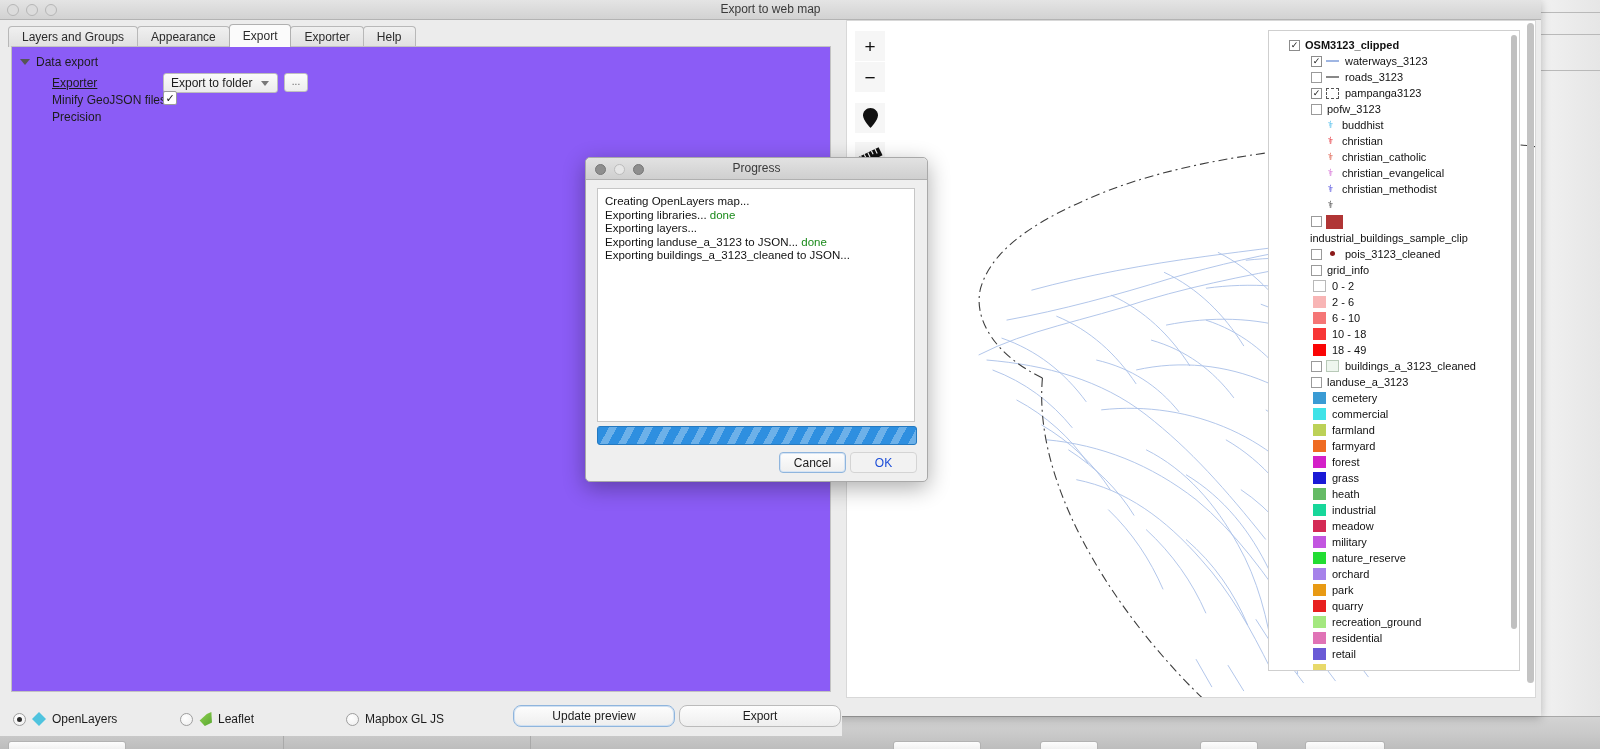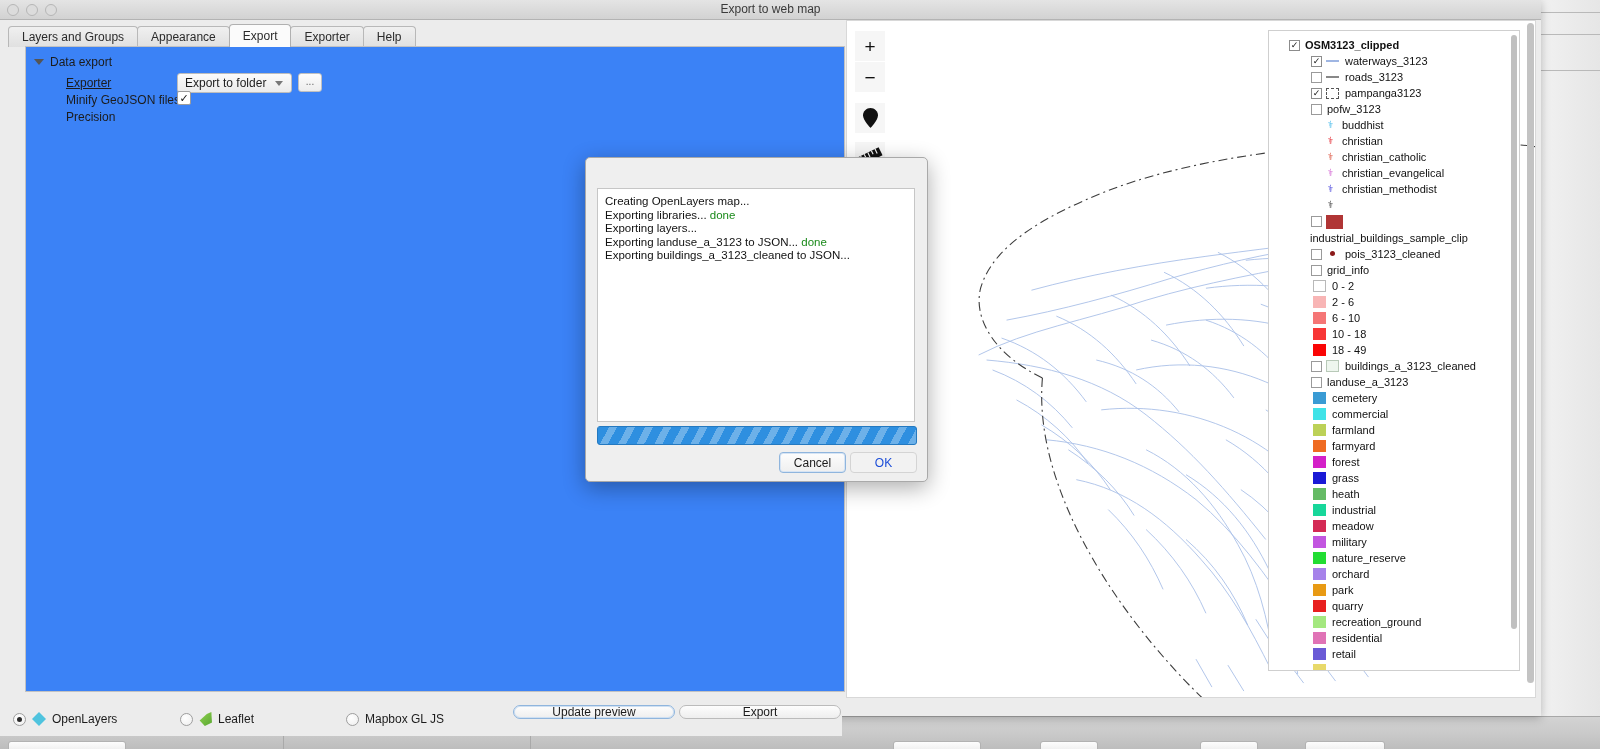--- a/index.html
+++ b/index.html
@@ -81,22 +81,22 @@
     cursor: default;
   }
   .tab.active {
     background: #fbfbfb;
     height: 23px;
     border-color: #b0b0b0;
     position: relative; z-index: 3;
   }
 
   #tab-content {
-    position: absolute; left: 25px; top: 26px; width: 820px; height: 646px;
-    background: #3b82f6;
+    position: absolute; left: 11px; top: 26px; width: 820px; height: 646px;
+    background: #8b5cf6;
     border: 1px solid #c2c2c2;
   }
 
   .group-header {
     position: absolute; left: 8px; top: 8px;
     display: flex; align-items: center; gap: 6px;
     font-size: 12px; color: #1c1c1c;
   }
   .disclosure {
     width: 0; height: 0;
@@ -164,21 +164,21 @@
     background: #4fc3de;
     clip-path: polygon(50% 0%, 100% 50%, 50% 100%, 0% 50%);
     border: 0;
   }
   .leaflet-logo {
     width: 13px; height: 14px;
     background: linear-gradient(135deg,#8fd14f 0%, #5aa832 100%);
     clip-path: polygon(95% 0%, 100% 75%, 45% 100%, 5% 60%, 60% 15%);
   }
   .btn {
-    position: absolute; top: 9px; height: 14px;
+    position: absolute; top: 9px; height: 22px;
     background: linear-gradient(to bottom,#fdfdfd,#eeeeee);
     border: 1px solid #bbbbbb; border-radius: 8px;
     font-size: 12px; color: #1c1c1c;
     display: flex; align-items: center; justify-content: center;
     cursor: default;
   }
   .btn.default { border-color: #8fb5dd; box-shadow: 0 0 0 1px #cfe0f2 inset; }
 
   
   #map-panel {
@@ -684,20 +684,28 @@
       </div>
     </div>
 
     <div id="map-scroll">
       <div id="map-thumb"></div>
     </div>
   </div>
 </div>
 
 <div id="progress-dialog">
+  <div id="progress-titlebar">
+    <div class="tl-btns">
+      <div class="tl c1"></div>
+      <div class="tl c2"></div>
+      <div class="tl c3"></div>
+    </div>
+    <div id="progress-title">Progress</div>
+  </div>
 
   <div id="log-box">
       <div class="log-line"><span>Creating OpenLayers map...</span></div>
       <div class="log-line"><span>Exporting libraries...</span><span class="done"> done</span></div>
       <div class="log-line"><span>Exporting layers...</span></div>
       <div class="log-line"><span>Exporting landuse_a_3123 to JSON...</span><span class="done"> done</span></div>
       <div class="log-line"><span>Exporting buildings_a_3123_cleaned to JSON...</span></div>
     </div>
 
   <div id="progressbar"></div>

